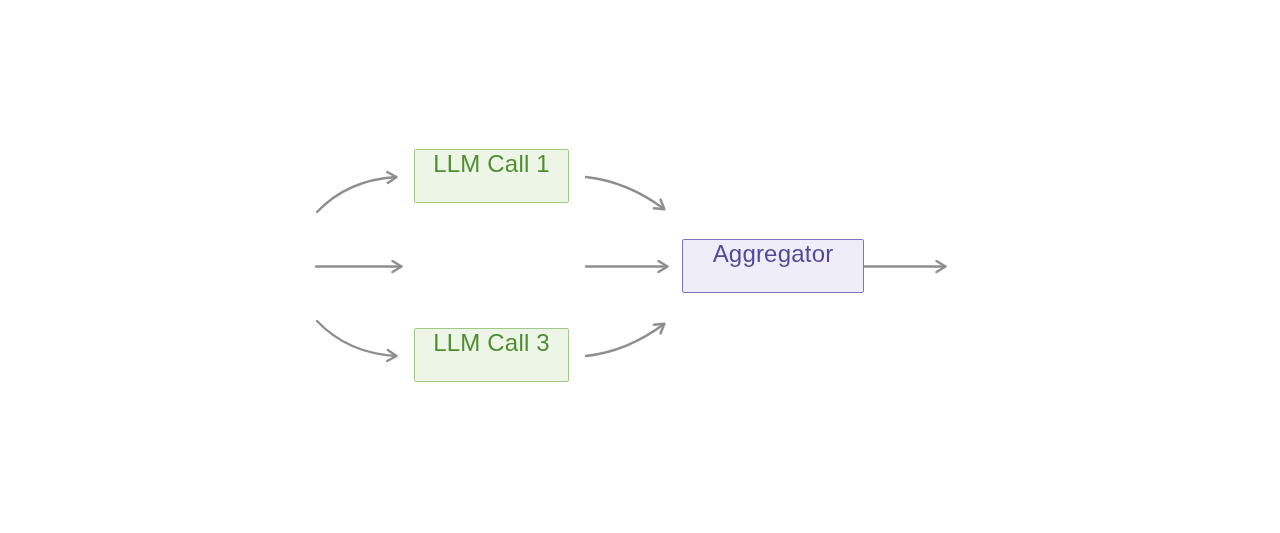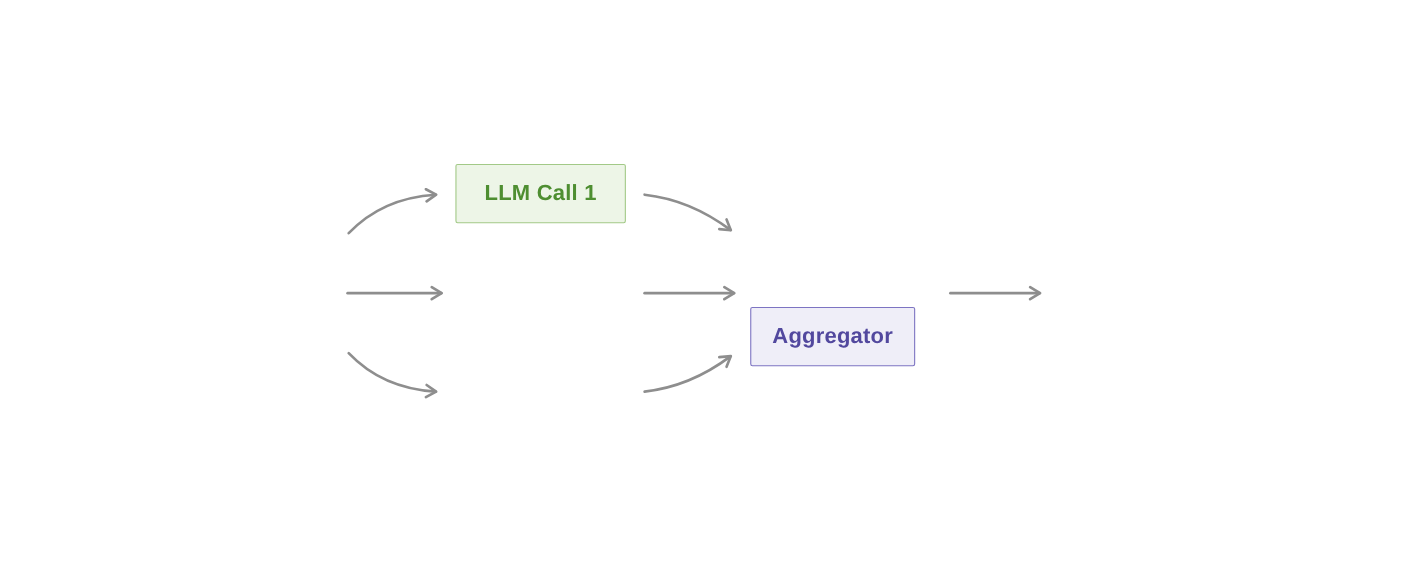--- a/index.html
+++ b/index.html
@@ -33,24 +33,24 @@
     fill: none;
     stroke: var(--edge-stroke, #8e8e8e);
     stroke-width: 2.4;
     stroke-linecap: round;
     stroke-linejoin: round;
   }
   .node {
     position: absolute;
     box-sizing: border-box;
     display: flex;
-    align-items: center;
+    align-items: flex-start;
     justify-content: center;
-    font-weight: 700;
-    font-size: 20px;
+    font-weight: 400;
+    font-size: 24px;
     letter-spacing: 0.2px;
     white-space: nowrap;
   }
   .node-in {
     left: 237px;
     top: 238px;
     width: 65px;
     height: 59px;
     border-radius: 50%;
     background: var(--terminal-fill, #fdf1ec);
@@ -75,27 +75,26 @@
     background: var(--call-fill, #edf5e7);
     border: 1.5px solid var(--call-border, #a2c987);
     color: var(--call-text, #4e8e31);
   }
   .node-call-1 { top: 149px; }
   .node-call-2 { top: 238px; }
   .node-call-3 { top: 328px; }
   .node-aggregator {
     left: 682px;
     top: 239px;
-    width: 150px;
+    width: 182px;
     height: 54px;
     border-radius: 2px;
     background: var(--aggregator-fill, #efeef8);
     border: 1.5px solid var(--aggregator-border, #7d74c2);
     color: var(--aggregator-text, #52489e);
-    margin-top: 40px;
   }
 </style>
 </head>
 <body>
 
 <div class="canvas">
 
   <svg class="edges" viewBox="0 0 1280 533" xmlns="http://www.w3.org/2000/svg">
     <defs>
       <marker id="arrow" viewBox="0 0 14 14" refX="11" refY="7" markerWidth="14" markerHeight="14" markerUnits="userSpaceOnUse" orient="auto">
@@ -110,19 +109,22 @@
     <path class="edge" d="M586,356 C613,353 640,342 664,324" marker-end="url(#arrow)"></path>
     <path class="edge" d="M864,266.5 L945,266.5" marker-end="url(#arrow)"></path>
   </svg>
 
 
   <div class="node node-call node-call-1">
     <span>LLM Call 1</span>
   </div>
 
 
+  <div class="node node-call node-call-3">
+    <span>LLM Call 3</span>
+  </div>
 
   <div class="node node-aggregator">
     <span>Aggregator</span>
   </div>
 
 
 </div>
 
 </body></html>

